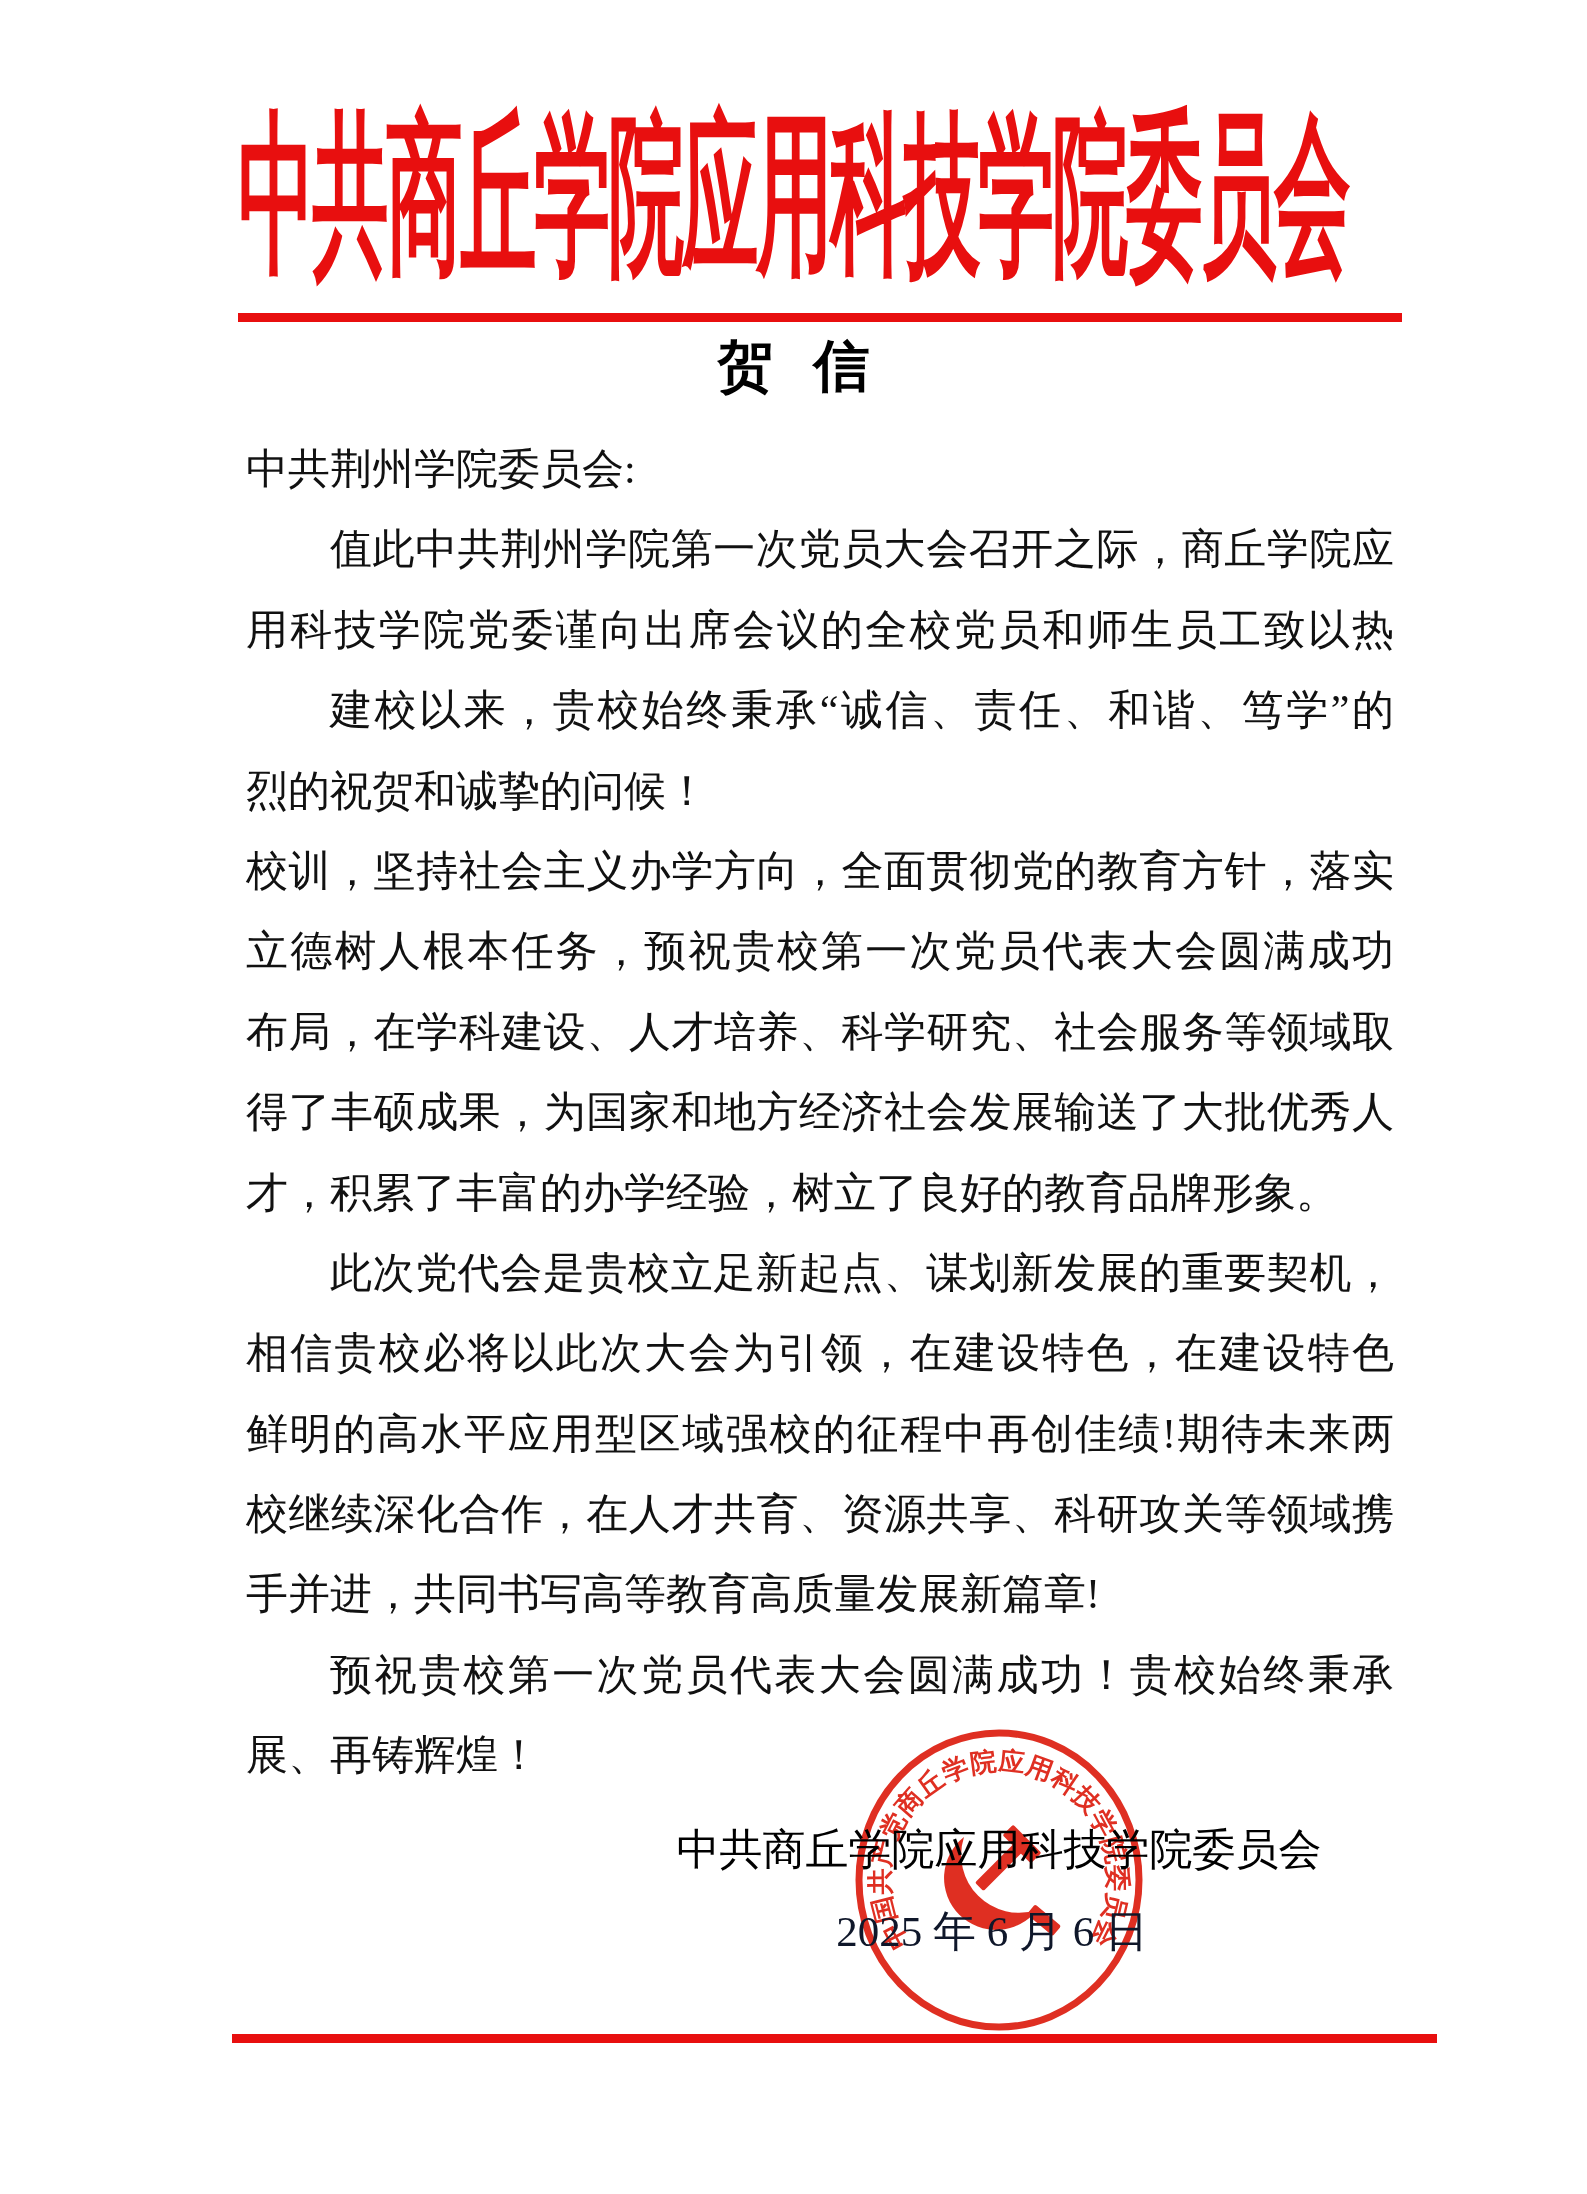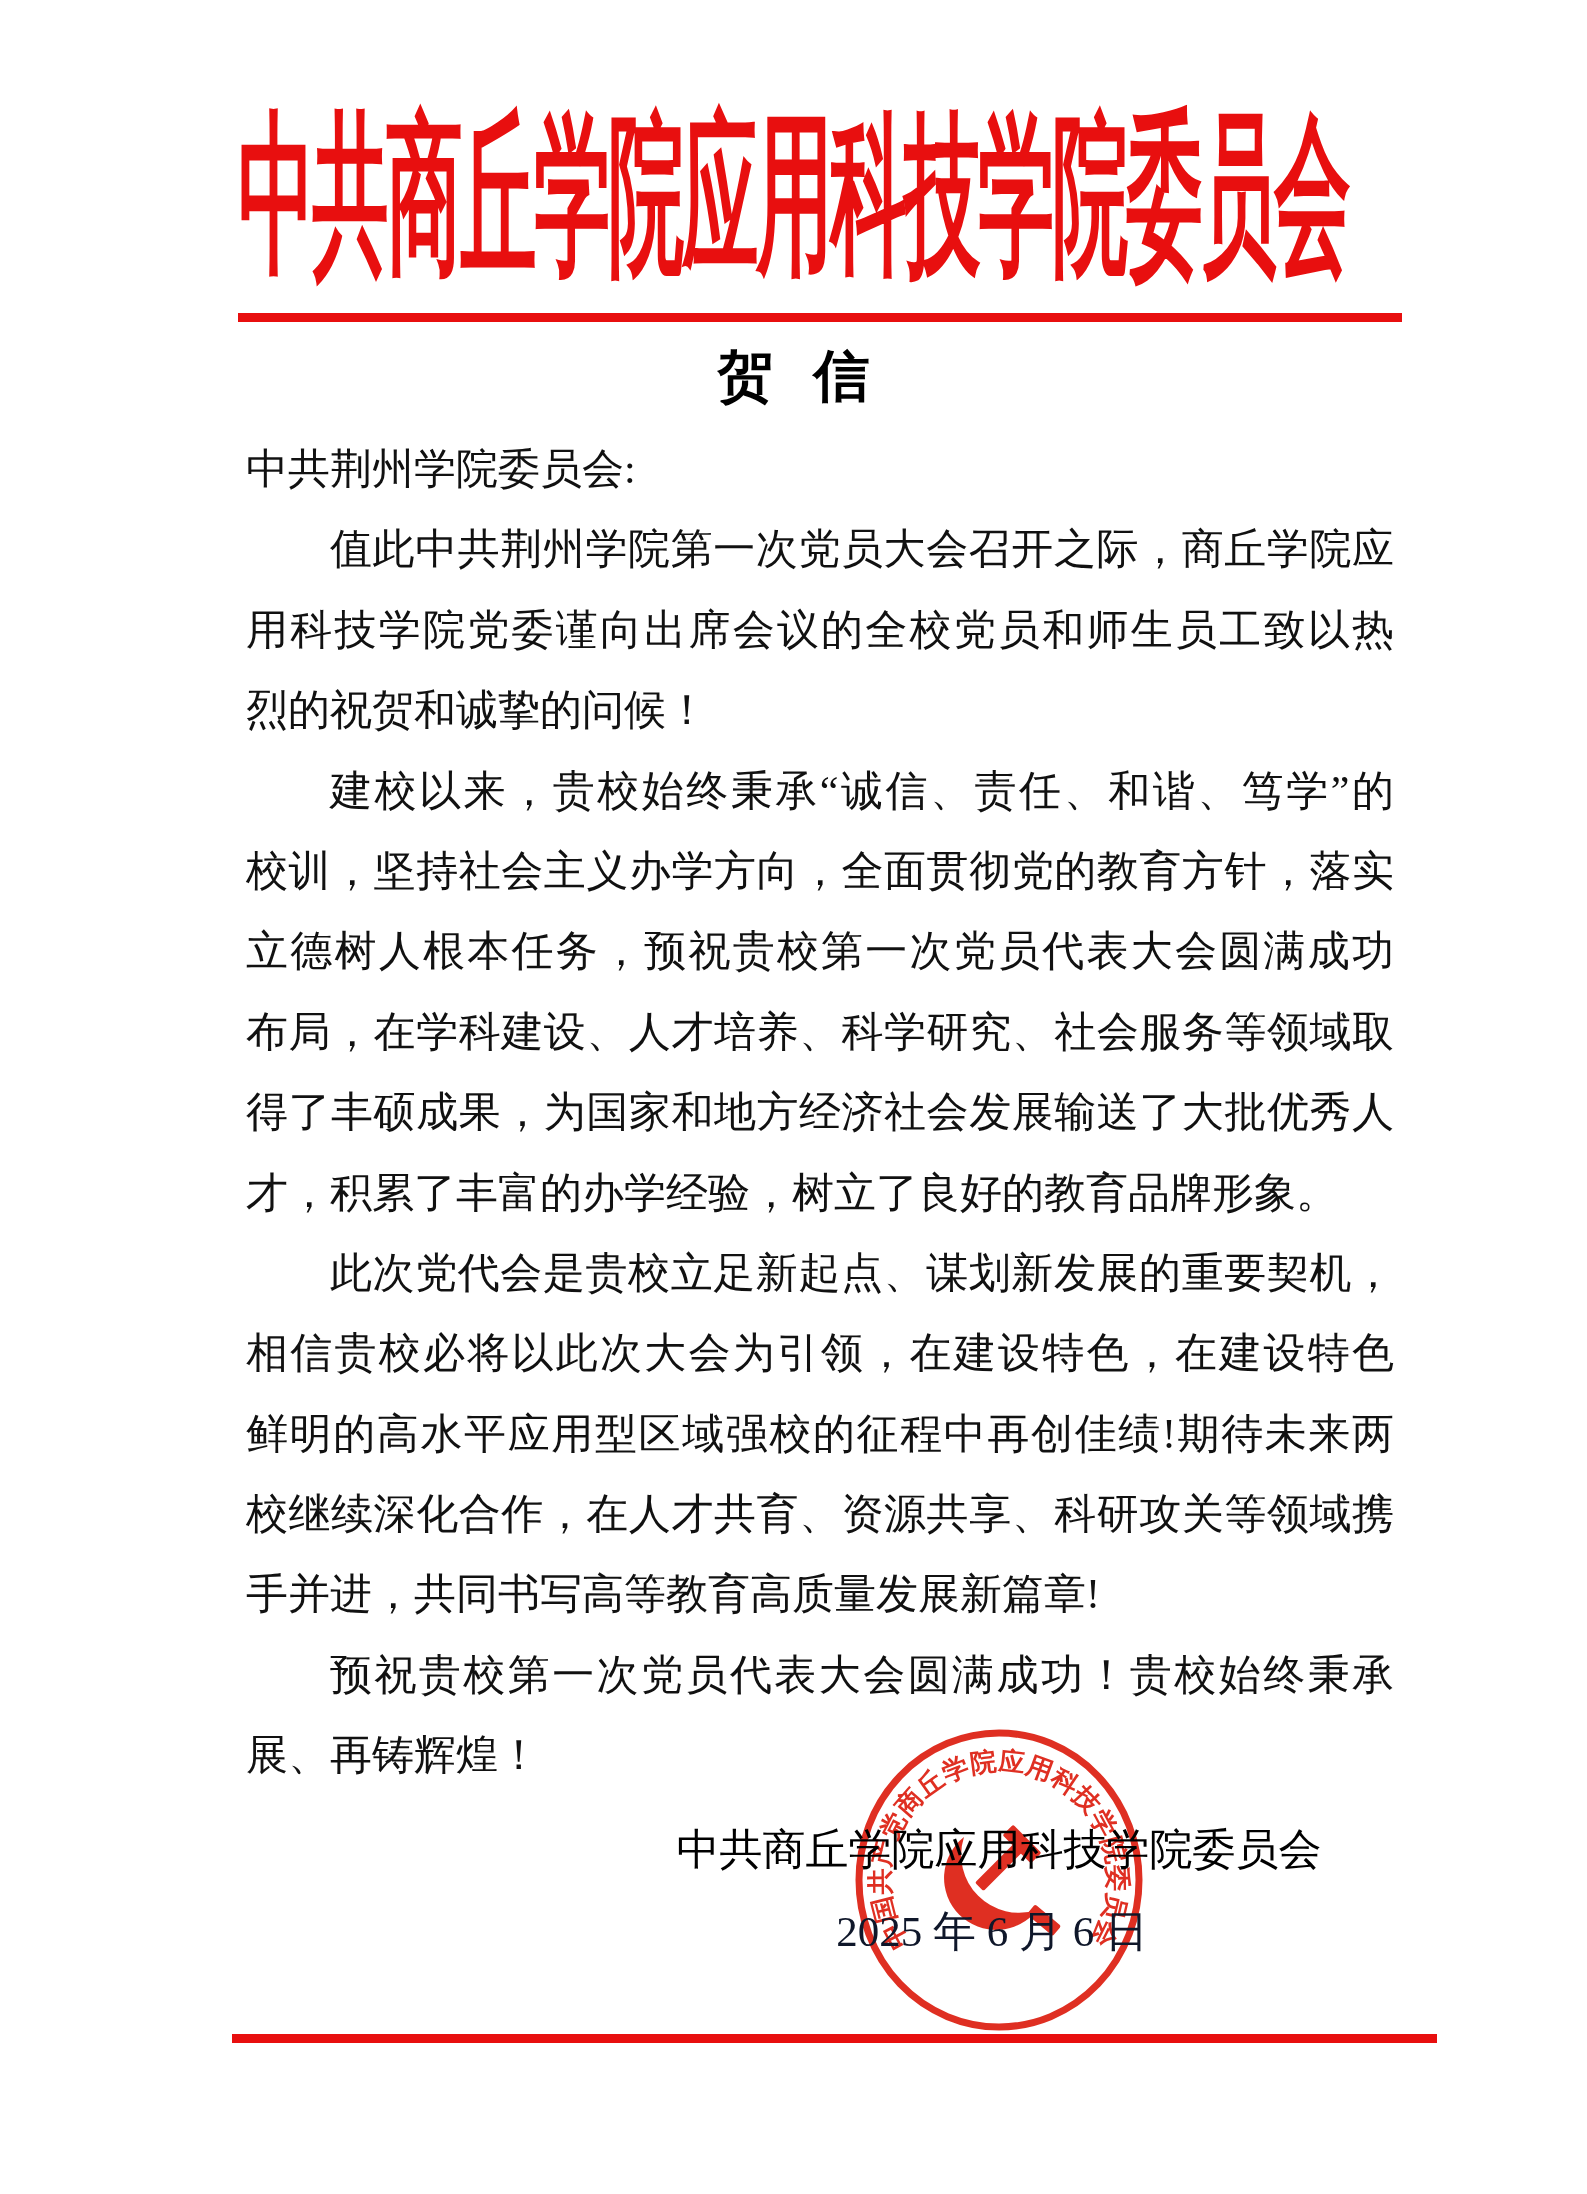--- a/index.html
+++ b/index.html
@@ -32,21 +32,21 @@
     position: absolute;
     background: var(--accent_red, #e80f0f);
     height: 9px;
   }
   .rule-top    { top: 313px;  left: 238px; width: 1164px; }
   .rule-bottom { top: 2034px; left: 232px; width: 1205px; }
 
   
   .doc-title {
     position: absolute;
-    top: 338px; left: 0; width: 100%;
+    top: 328px; left: 0; width: 100%;
     height: 76px; line-height: 76px;
     text-align: center;
     font-size: 56px;
     font-weight: bold;
     word-spacing: 26px;
     color: #000;
   }
 
   
   .body-block {
@@ -107,23 +107,23 @@
 
   <div class="rule rule-top"></div>
 
   <div class="doc-title">贺 信</div>
 
   <div class="body-block">
     <div class="line para-end">中共荆州学院委员会:</div>
 
     <div class="line indent">值此中共荆州学院第一次党员大会召开之际，商丘学院应</div>
     <div class="line">用科技学院党委谨向出席会议的全校党员和师生员工致以热</div>
+    <div class="line indent">建校以来，贵校始终秉承“诚信、责任、和谐、笃学”的</div>
+
     <div class="line para-end">烈的祝贺和诚挚的问候！</div>
-
-    <div class="line indent">建校以来，贵校始终秉承“诚信、责任、和谐、笃学”的</div>
     <div class="line">校训，坚持社会主义办学方向，全面贯彻党的教育方针，落实</div>
     <div class="line">立德树人根本任务，预祝贵校第一次党员代表大会圆满成功</div>
     <div class="line">布局，在学科建设、人才培养、科学研究、社会服务等领域取</div>
     <div class="line">得了丰硕成果，为国家和地方经济社会发展输送了大批优秀人</div>
     <div class="line para-end">才，积累了丰富的办学经验，树立了良好的教育品牌形象。</div>
 
     <div class="line indent">此次党代会是贵校立足新起点、谋划新发展的重要契机，</div>
     <div class="line">相信贵校必将以此次大会为引领，在建设特色，在建设特色</div>
     <div class="line">鲜明的高水平应用型区域强校的征程中再创佳绩!期待未来两</div>
     <div class="line">校继续深化合作，在人才共育、资源共享、科研攻关等领域携</div>

